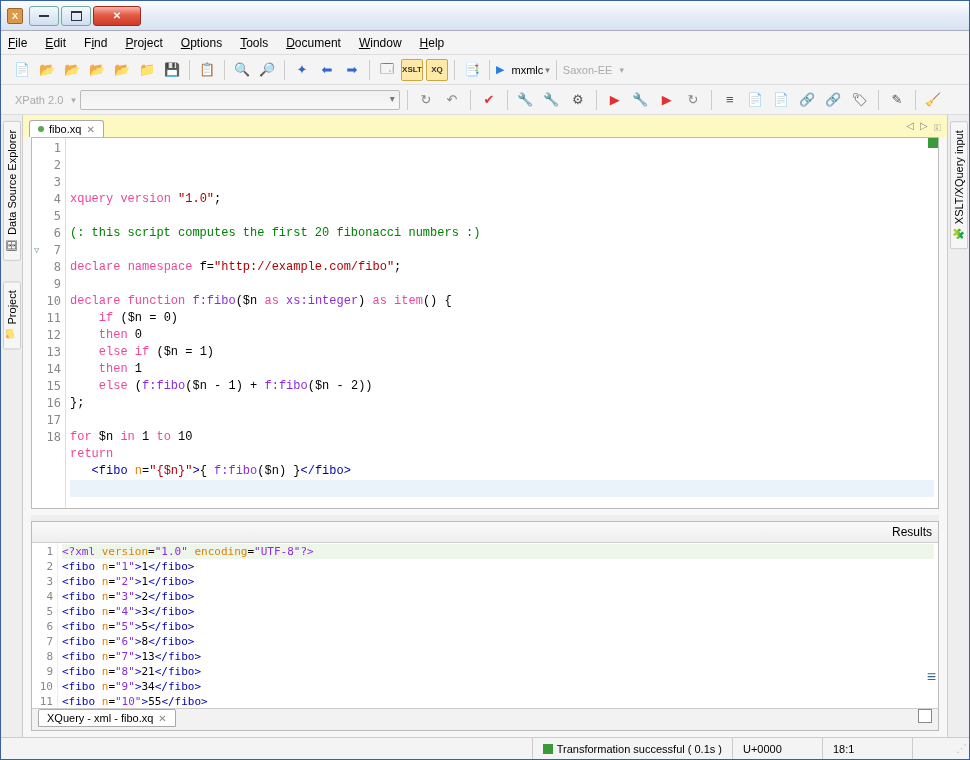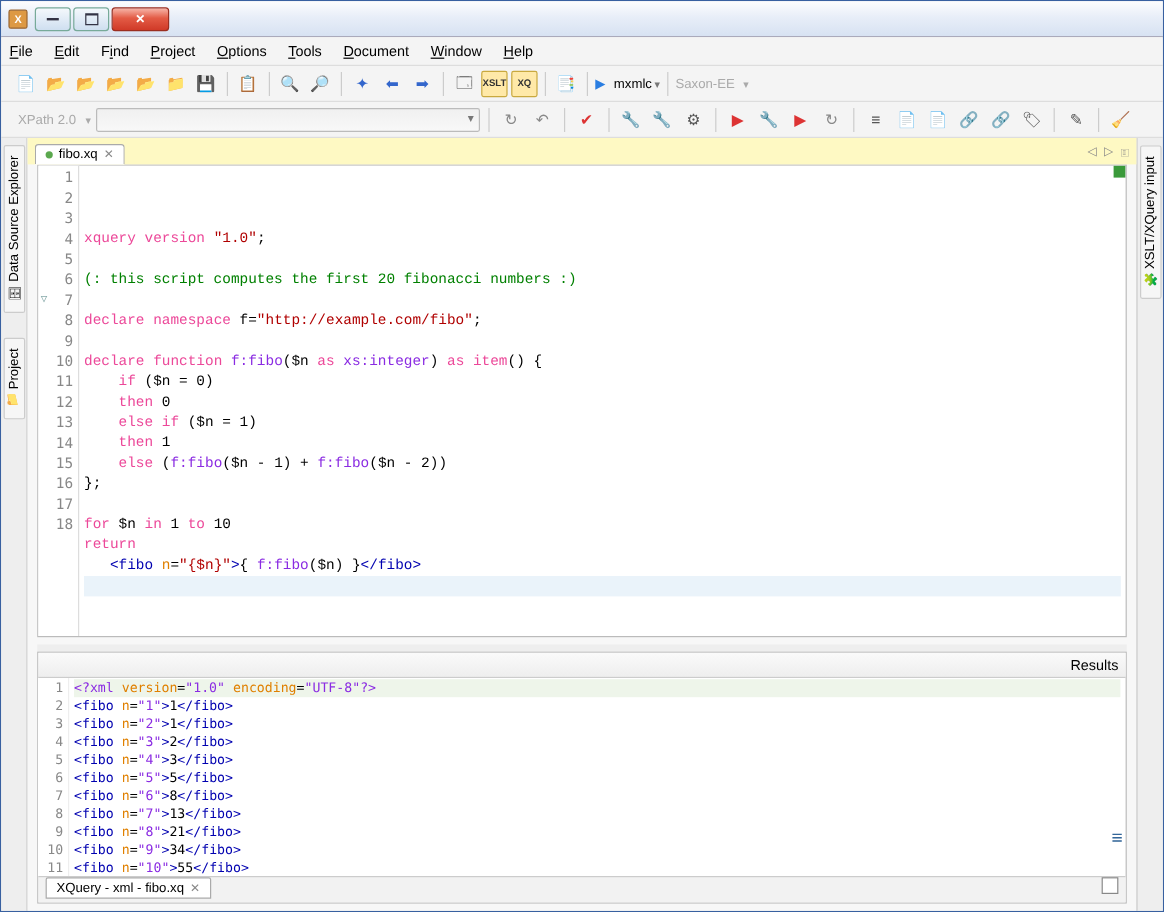--- a/index.html
+++ b/index.html
@@ -257,14 +257,25 @@
     </div>
 
     <div class="side-tabs-right">
       <div class="vtab">
           <span class="ic">🧩</span>
           <span>XSLT/XQuery input</span>
         </div>
     </div>
   </div>
 
+  <div class="statusbar">
+    <div class="spacer"></div>
+    <div class="cell">
+      <span class="status-ok"></span>
+      <span>Transformation successful  ( 0.1s )</span>
+    </div>
+    <div class="cell" style="min-width:90px">U+0000</div>
+    <div class="cell" style="min-width:90px">18:1</div>
+    <div class="cell" style="min-width:40px"></div>
+    <div class="resize-grip">⋰</div>
+  </div>
 
 </div>
 
 </body></html>

